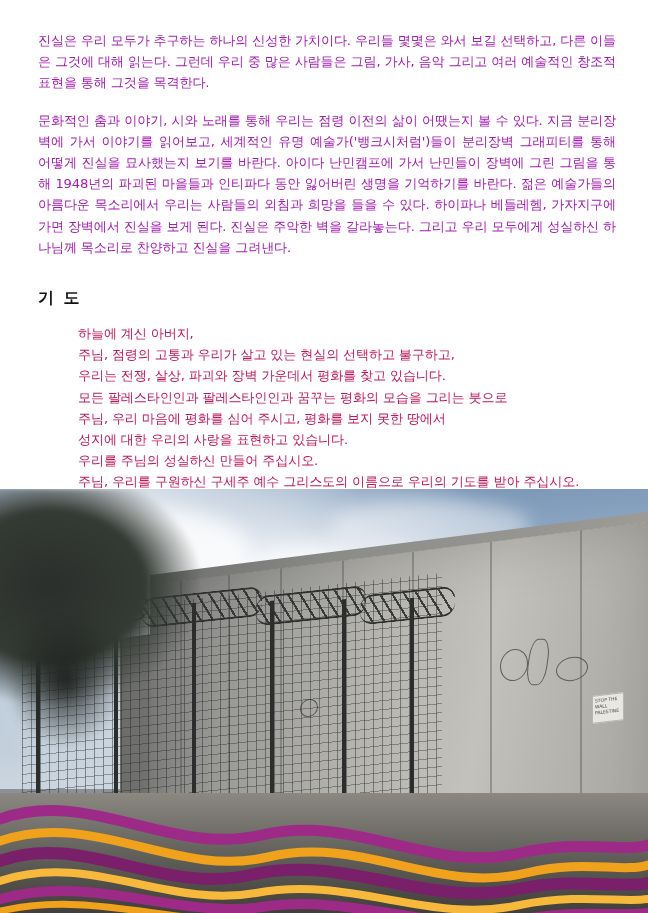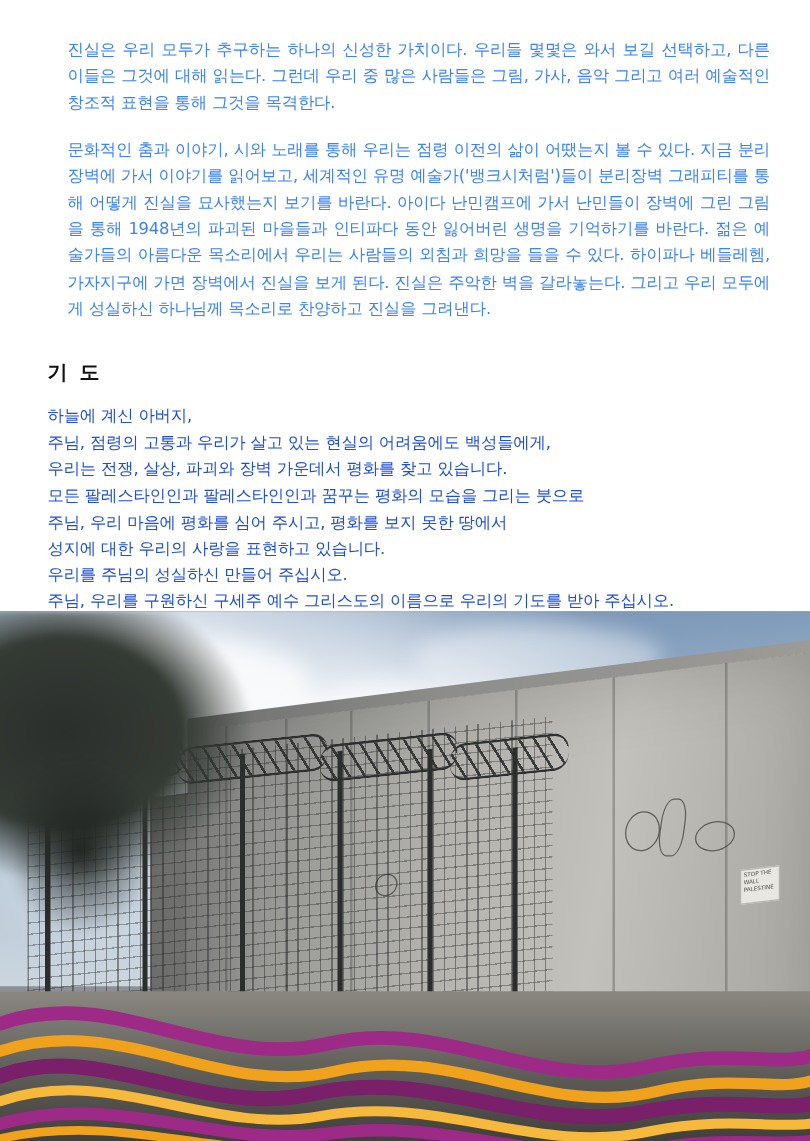--- a/index.html
+++ b/index.html
@@ -20,39 +20,40 @@
     height: 913px;
     background: #ffffff;
   }
   .text-area {
     position: absolute;
     left: 38px;
     top: 30px;
     width: 578px;
   }
   p.body-par {
-    margin: 0 0 16px 16px;
+    margin: 0 0 16px 0;
     font-size: 13.1px;
     line-height: 1.62;
     letter-spacing: -0.15px;
     text-align: justify;
-    color: #3b82f6;
+    color: #a21caf;
   }
   h2.section-heading {
     margin: 30px 0 14px 0;
     font-size: 16px;
     font-weight: bold;
     letter-spacing: 2px;
     color: #111111;
   }
   .prayer {
     font-size: 13.1px;
     line-height: 1.62;
     letter-spacing: -0.15px;
-    color: #1d4ed8;
+    color: #be185d;
+    margin-left: 40px;
   }
   .prayer-line {
     white-space: nowrap;
   }
 
   
   .photo {
     position: absolute;
     left: 0;
     top: 489px;
@@ -210,21 +211,21 @@
 <div class="page">
 
   <div class="text-area">
     <p class="body-par">진실은 우리 모두가 추구하는 하나의 신성한 가치이다. 우리들 몇몇은 와서 보길 선택하고, 다른 이들은 그것에 대해 읽는다. 그런데 우리 중 많은 사람들은 그림, 가사, 음악 그리고 여러 예술적인 창조적 표현을 통해 그것을 목격한다.</p>
     <p class="body-par">문화적인 춤과 이야기, 시와 노래를 통해 우리는 점령 이전의 삶이 어땠는지 볼 수 있다. 지금 분리장벽에 가서 이야기를 읽어보고, 세계적인 유명 예술가('뱅크시처럼')들이 분리장벽 그래피티를 통해 어떻게 진실을 묘사했는지 보기를 바란다. 아이다 난민캠프에 가서 난민들이 장벽에 그린 그림을 통해 1948년의 파괴된 마을들과 인티파다 동안 잃어버린 생명을 기억하기를 바란다. 젊은 예술가들의 아름다운 목소리에서 우리는 사람들의 외침과 희망을 들을 수 있다. 하이파나 베들레헴, 가자지구에 가면 장벽에서 진실을 보게 된다. 진실은 주악한 벽을 갈라놓는다. 그리고 우리 모두에게 성실하신 하나님께 목소리로 찬양하고 진실을 그려낸다.</p>
 
     <h2 class="section-heading">기 도</h2>
 
     <div class="prayer">
       <div class="prayer-line">하늘에 계신 아버지,</div>
-      <div class="prayer-line">주님, 점령의 고통과 우리가 살고 있는 현실의 어려움에도 백성들에게,</div>
+      <div class="prayer-line">주님, 점령의 고통과 우리가 살고 있는 현실의 선택하고 불구하고,</div>
       <div class="prayer-line">우리는 전쟁, 살상, 파괴와 장벽 가운데서 평화를 찾고 있습니다.</div>
       <div class="prayer-line">모든 팔레스타인인과 팔레스타인인과 꿈꾸는 평화의 모습을 그리는 붓으로</div>
       <div class="prayer-line">주님, 우리 마음에 평화를 심어 주시고, 평화를 보지 못한 땅에서</div>
       <div class="prayer-line">성지에 대한 우리의 사랑을 표현하고 있습니다.</div>
       <div class="prayer-line">우리를 주님의 성실하신 만들어 주십시오.</div>
       <div class="prayer-line">주님, 우리를 구원하신 구세주 예수 그리스도의 이름으로 우리의 기도를 받아 주십시오.</div>
       <div class="prayer-line">아멘.</div>
     </div>
   </div>
 

